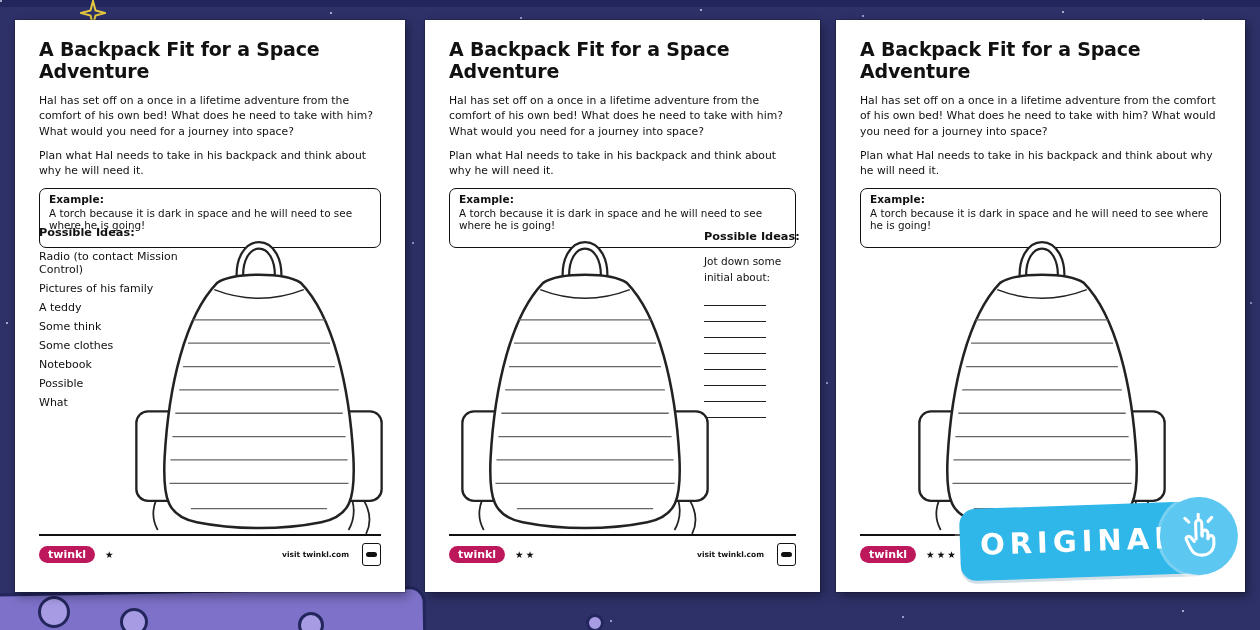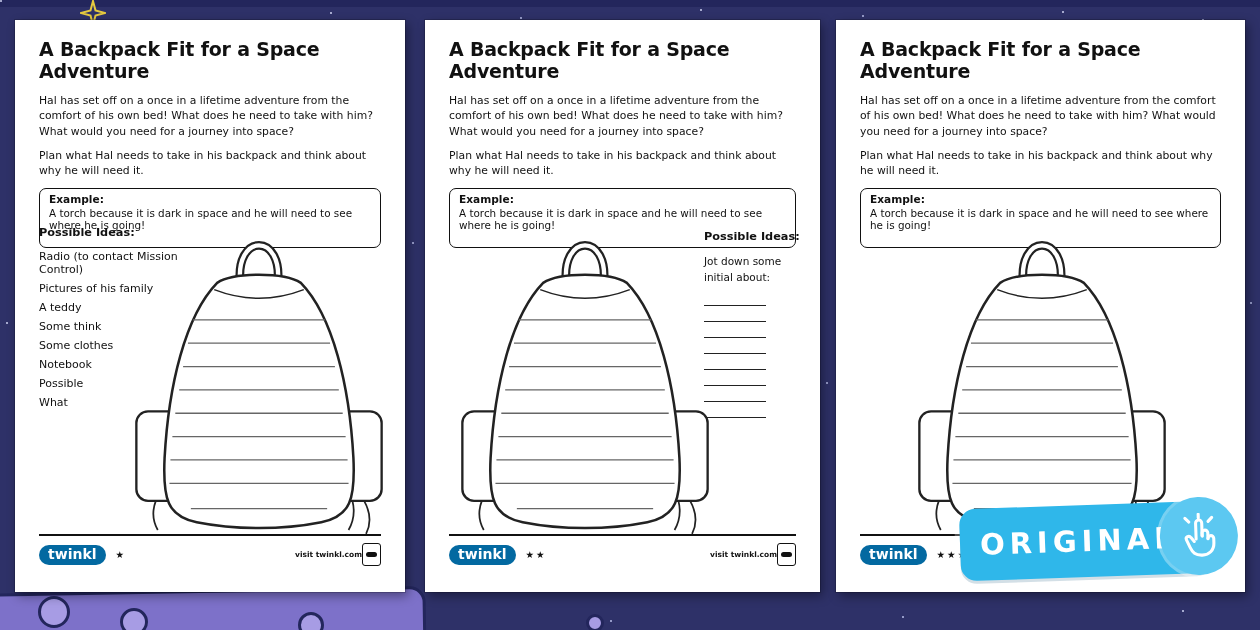--- a/index.html
+++ b/index.html
@@ -55,25 +55,25 @@
   .blank-line{width:62px;height:15px;border-bottom:1.4px solid #222;}
 
   .backpack{position:absolute;}
   .page1 .backpack{left:98px;top:196px;}
   .page2 .backpack{left:14px;top:196px;}
   .page3 .backpack{left:60px;top:196px;}
 
   .footer{position:absolute;left:24px;right:24px;bottom:26px;}
   .footer-rule{border-top:2px solid #111;margin-bottom:7px;}
   .footer-row{display:flex;align-items:center;}
-  .twinkl-logo{background:#0369a1;color:#fff;border-radius:10px;padding:2.5px 9px 3.5px;
-    font-size:14px;font-weight:700;line-height:1;}
+  .twinkl-logo{background:#be185d;color:#fff;border-radius:10px;padding:2.5px 9px 3.5px;
+    font-size:11px;font-weight:700;line-height:1;}
   .difficulty{margin-left:10px;font-size:9.5px;letter-spacing:2px;color:#111;}
   .footer-spacer{flex:1;}
-  .visit{font-size:7.5px;font-weight:700;margin-right:0;}
+  .visit{font-size:7.5px;font-weight:700;margin-right:13px;}
   .badge{width:17px;height:21px;border:1.2px solid #111;border-radius:3px;
     display:flex;align-items:center;justify-content:center;}
   .badge .mini{width:11px;height:5px;background:#111;border-radius:3px;}
 
   
   .banner{
     position:absolute;left:960px;top:505px;width:252px;height:72px;z-index:10;
     background:#2fb7ea;border-radius:16px;transform:rotate(-2deg);
     display:flex;align-items:center;
     box-shadow:-5px 6px 0 rgba(255,255,255,.28), 0 3px 0 rgba(10,80,120,.25);

